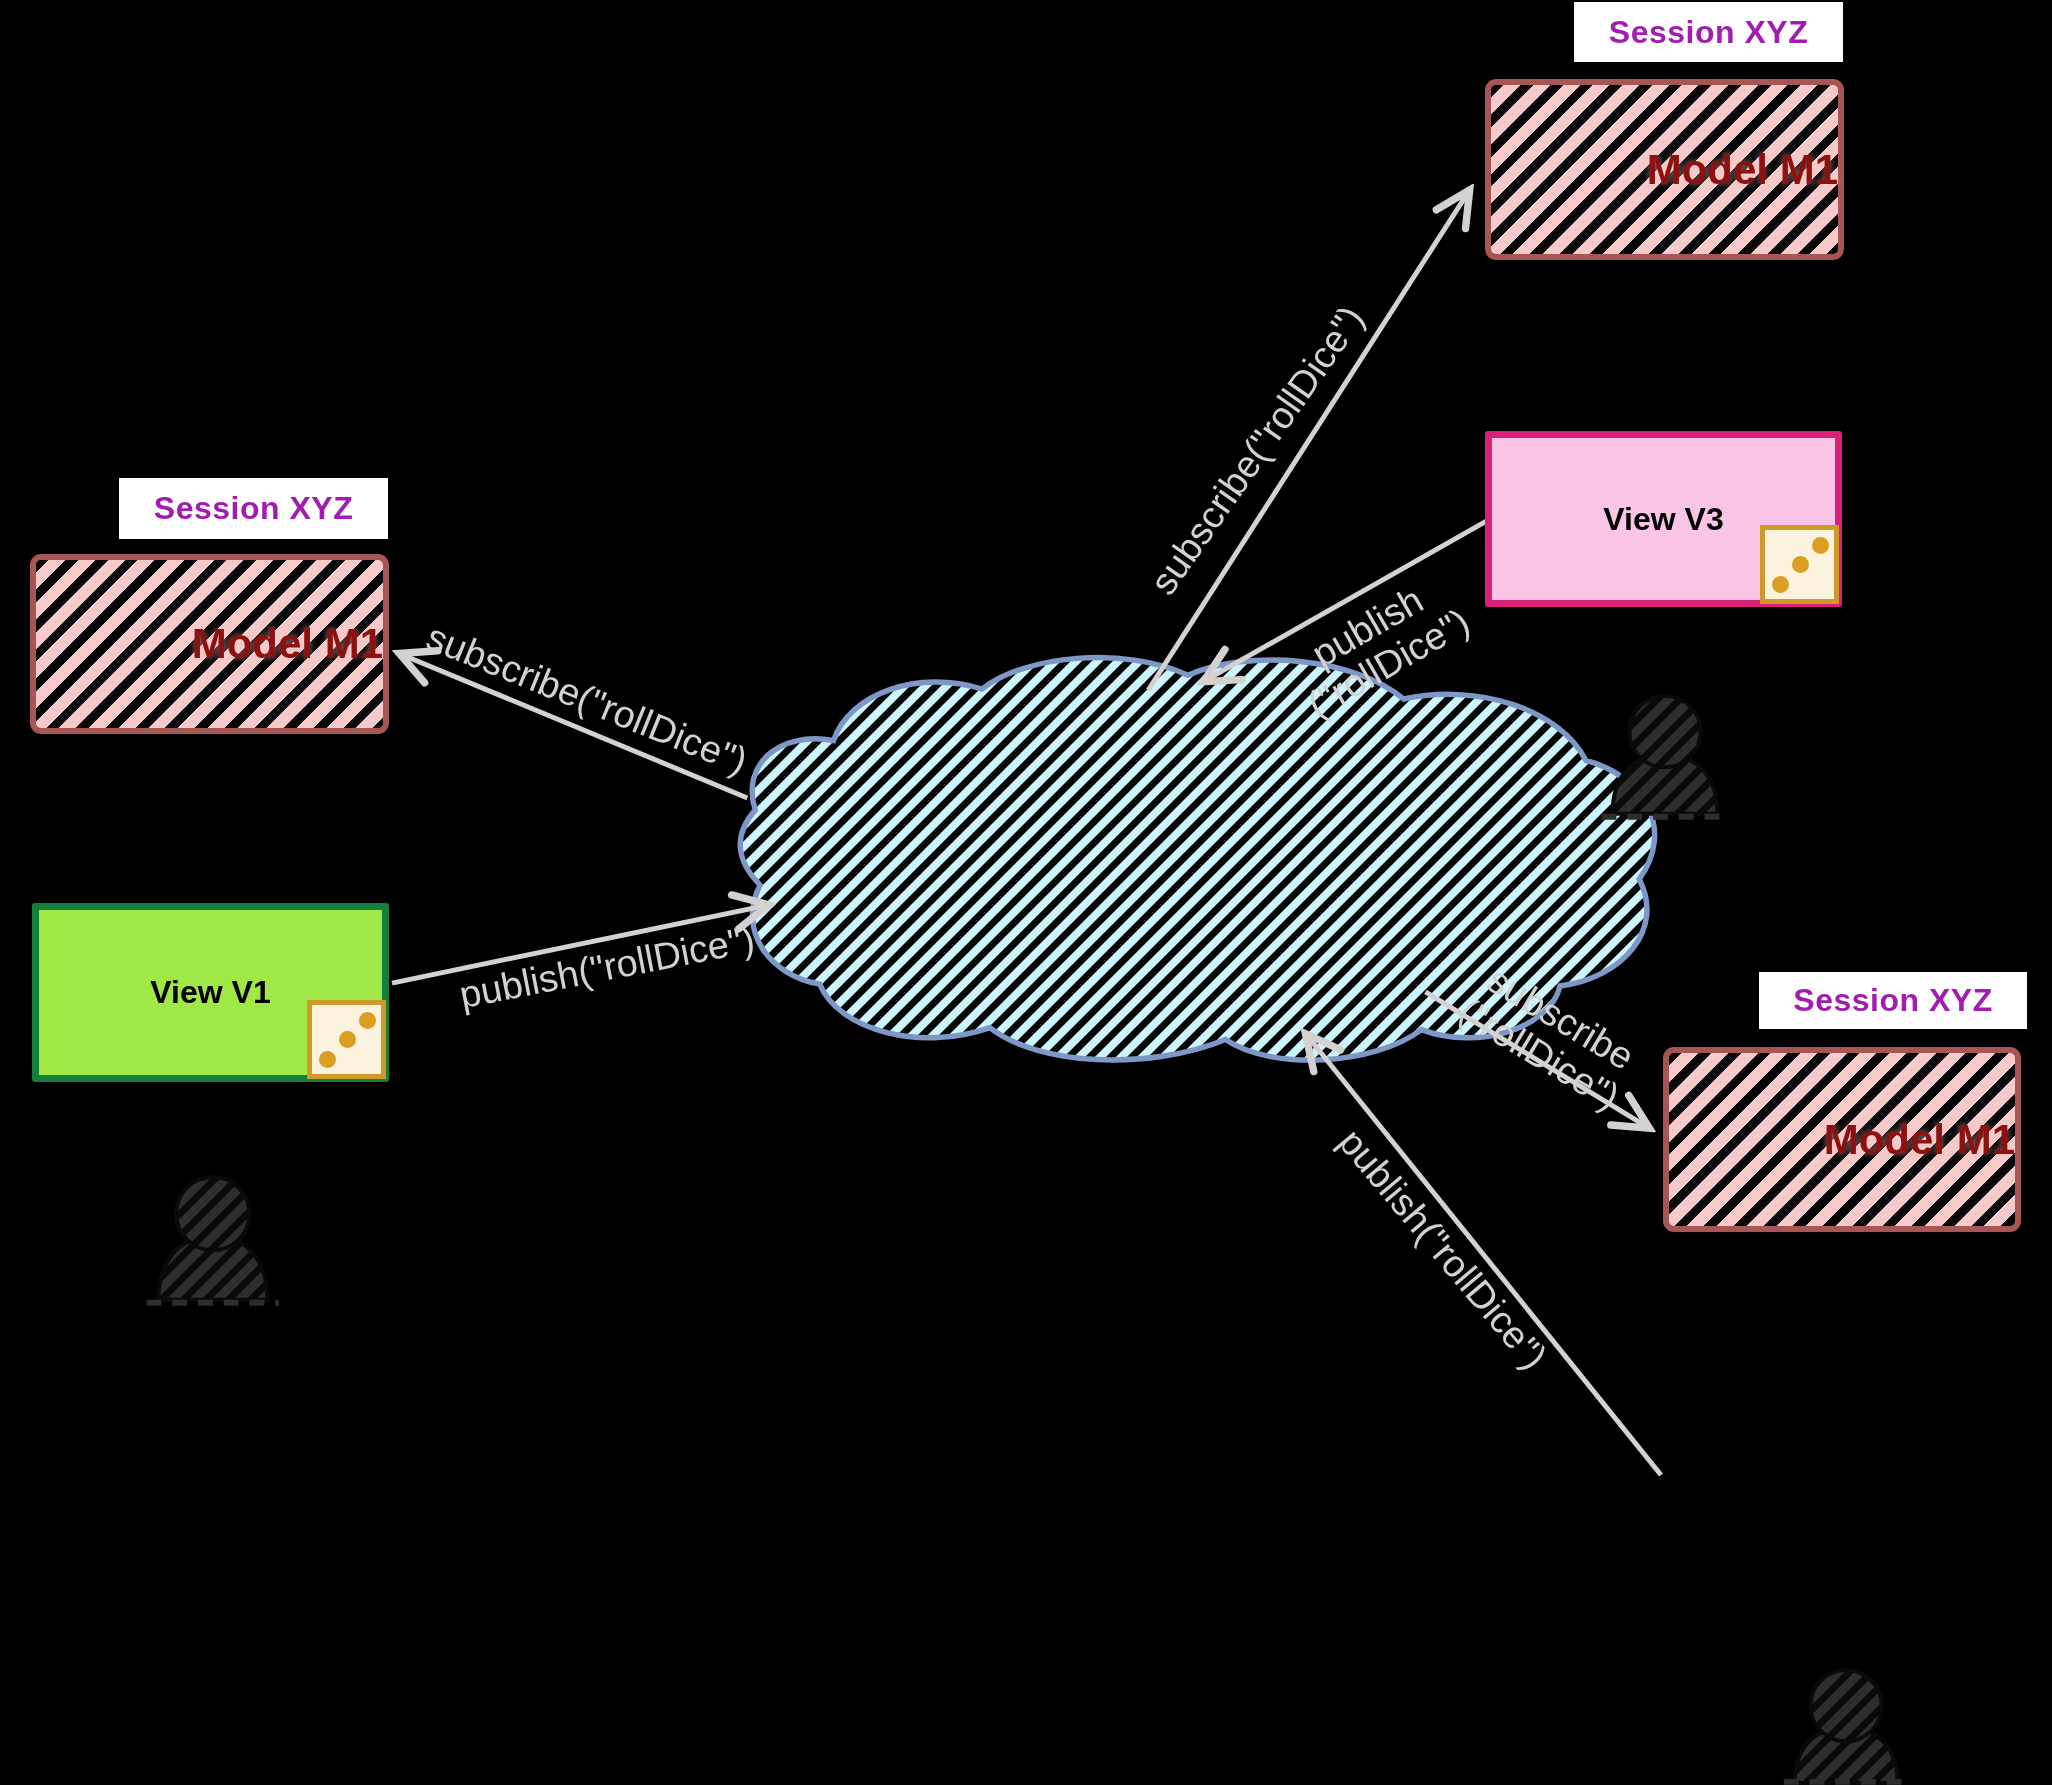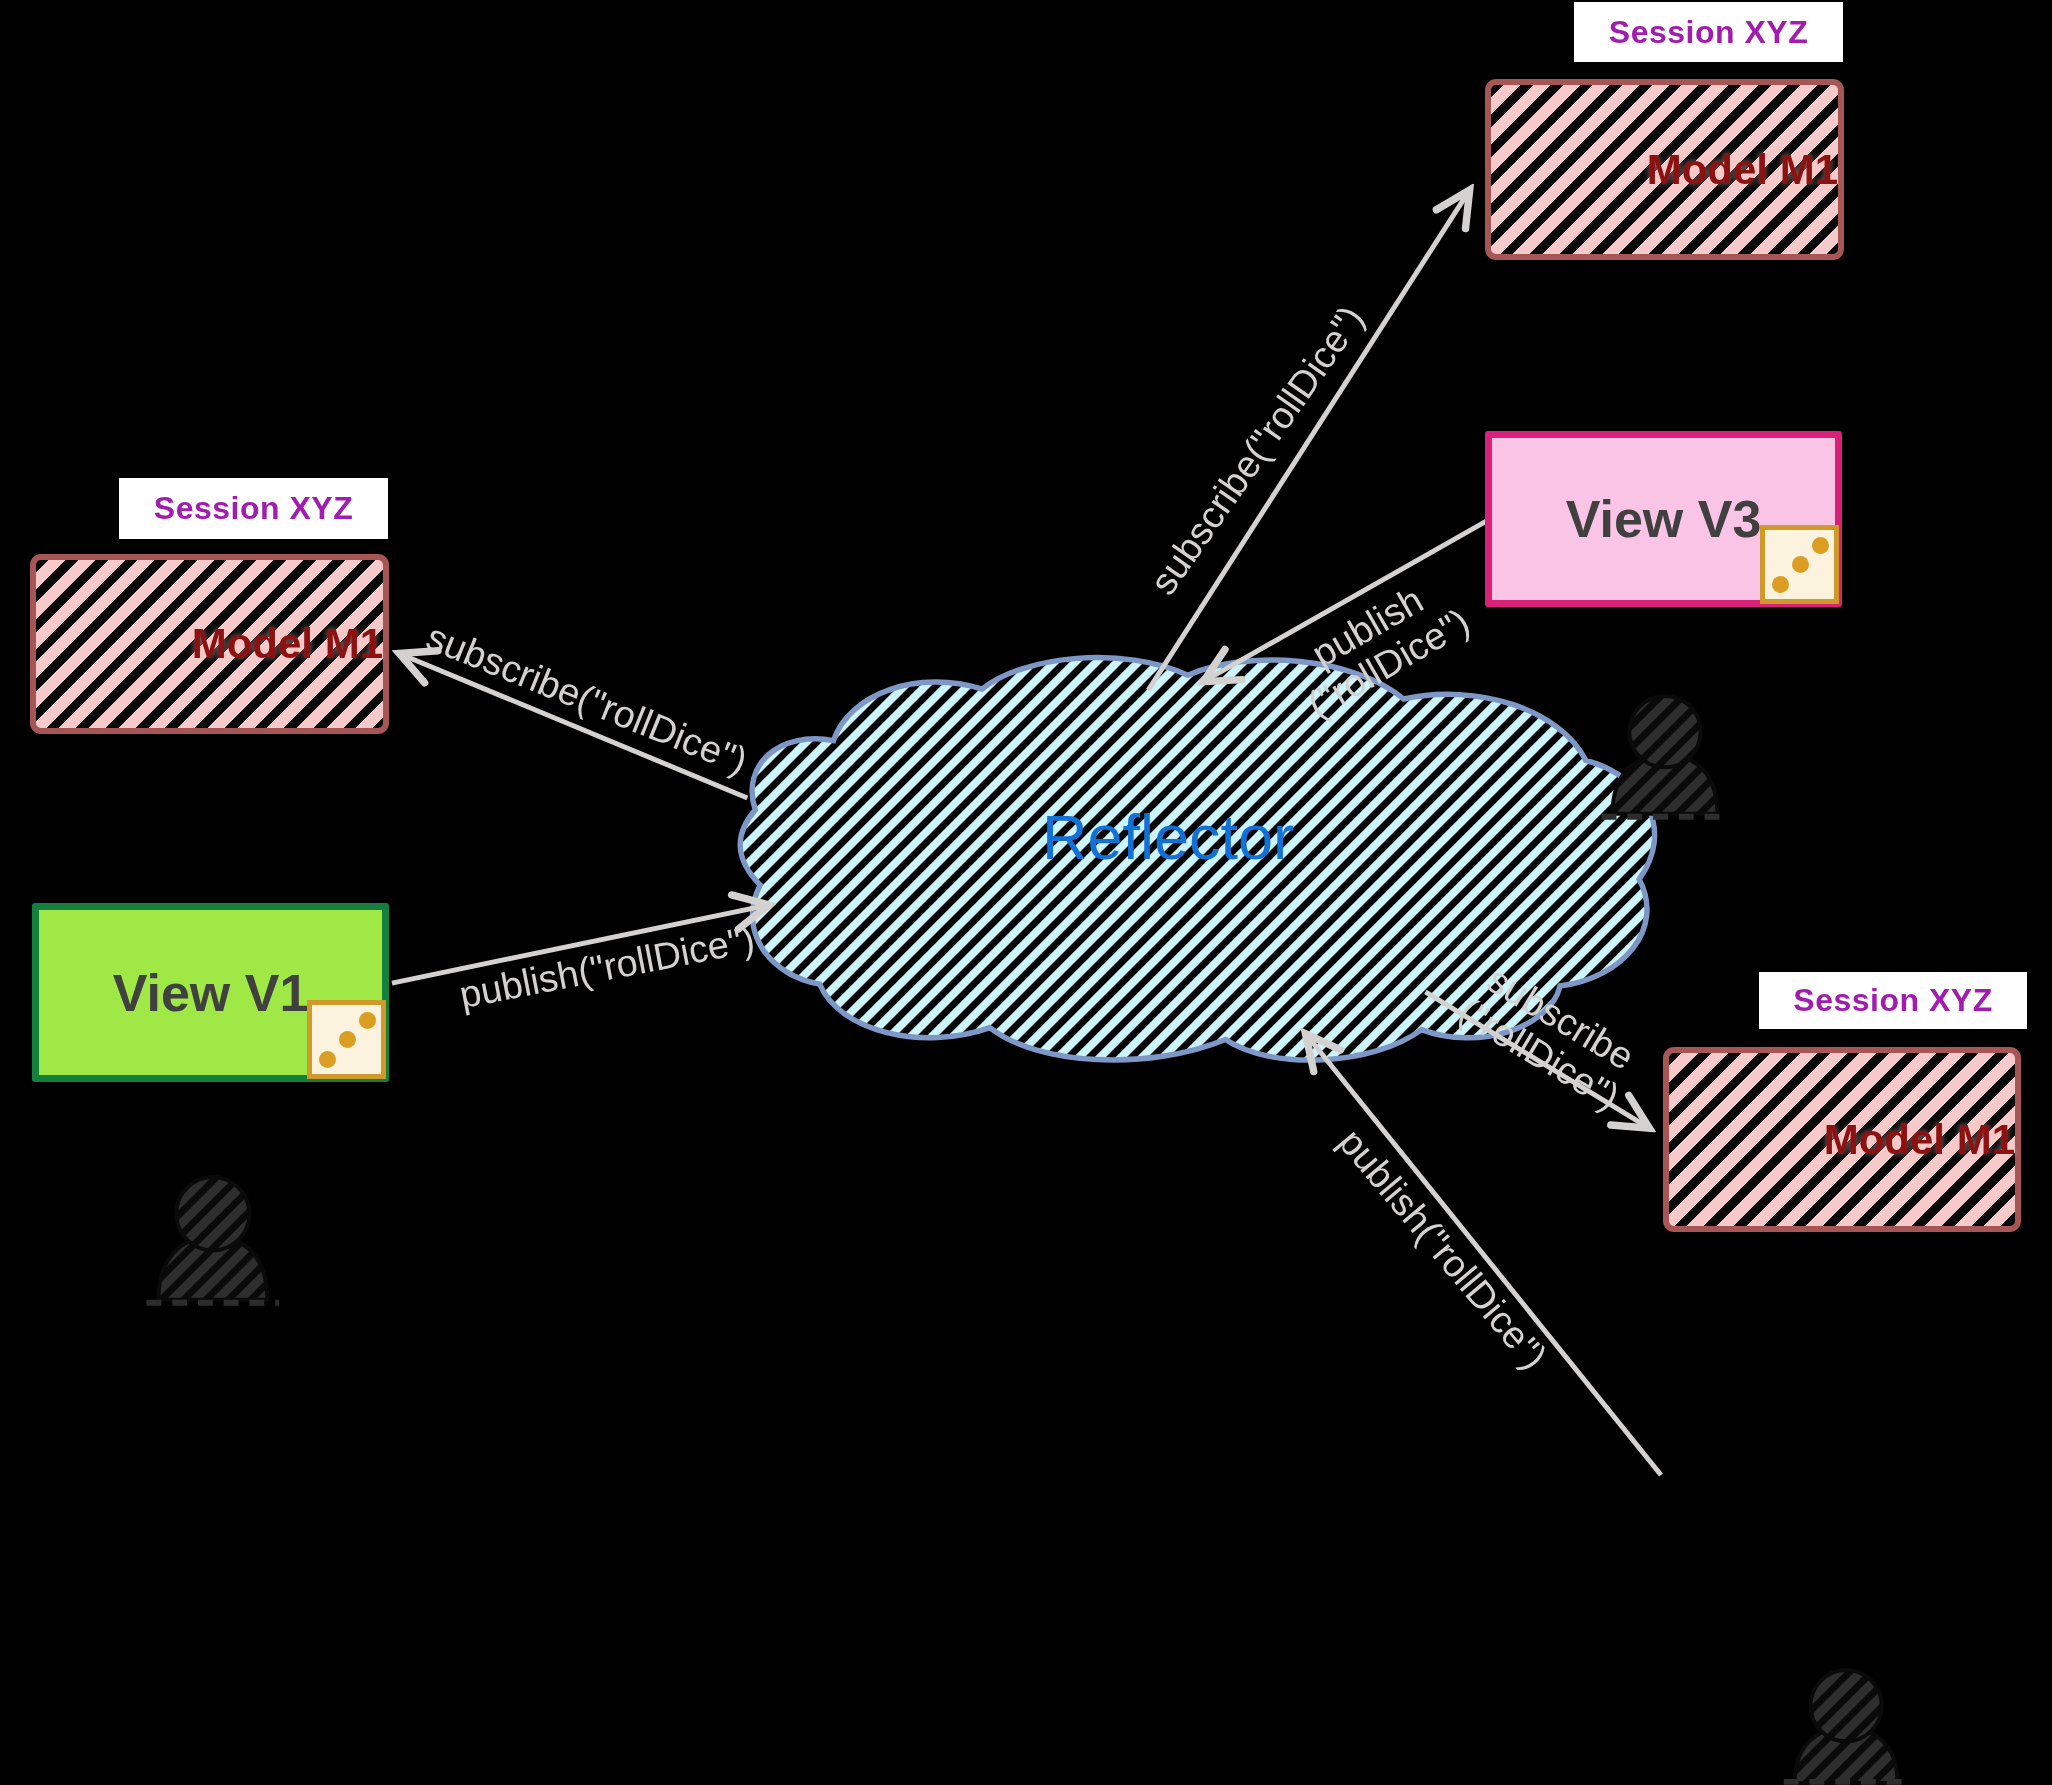--- a/index.html
+++ b/index.html
@@ -14,21 +14,21 @@
   .model-box{position:absolute;box-sizing:border-box;border:6px solid #a65654;border-radius:11px;
     background:repeating-linear-gradient(135deg,#070707 0px,#070707 9px,#f6caca 9px,#f6caca 21px);
     display:flex;align-items:center;justify-content:flex-end;}
   .model-text{color:#8c1111;font-size:42px;font-weight:700;text-shadow:0 0 6px rgba(246,202,202,.55);}
 
   .view-box{position:absolute;box-sizing:border-box;border-radius:3px;
     display:flex;align-items:center;justify-content:center;}
   .view-box.v1{background:#9fe845;border:7px solid #15803d;}
   .view-box.v2{background:#c6c9f3;border:7px solid #5b5ee6;}
   .view-box.v3{background:#fac4e6;border:7px solid #da2179;}
-  .view-text{color:#404040;font-size:52px;font-weight:700;}
+  .view-text{color:#000000;font-size:32px;font-weight:700;}
 
   .dice{position:absolute;right:-4px;bottom:-4px;width:79px;height:79px;box-sizing:border-box;
     background:#fcf3de;border:5px solid #d09a2b;}
   .dice .dot{position:absolute;width:17px;height:17px;border-radius:50%;background:#dc9e22;}
   .dice .d1{left:7px;top:46px;}
   .dice .d2{left:27px;top:26px;}
   .dice .d3{left:47px;top:7px;}
 
   .reflector-label{position:absolute;left:1168px;top:837px;transform:translate(-50%,-50%);
     color:#1371d6;font-size:63px;font-weight:400;white-space:nowrap;}
@@ -130,21 +130,20 @@
   <div class="view-box v1" style="left:32px;top:903px;width:357px;height:179px">
     <span class="view-text">View V1</span>
     <div class="dice">
       <span class="dot d1"></span>
       <span class="dot d2"></span>
       <span class="dot d3"></span>
     </div>
   </div>
 
 
-  <div class="reflector-label">Reflector</div>
 
   <div class="arrow-label al-subscribe-top">subscribe("rollDice")</div>
 
   <div class="arrow-label al-publish-v3">
     <div>publish</div>
     <div>("rollDice")</div>
   </div>
 
   <div class="arrow-label al-subscribe-left">subscribe("rollDice")</div>
 

